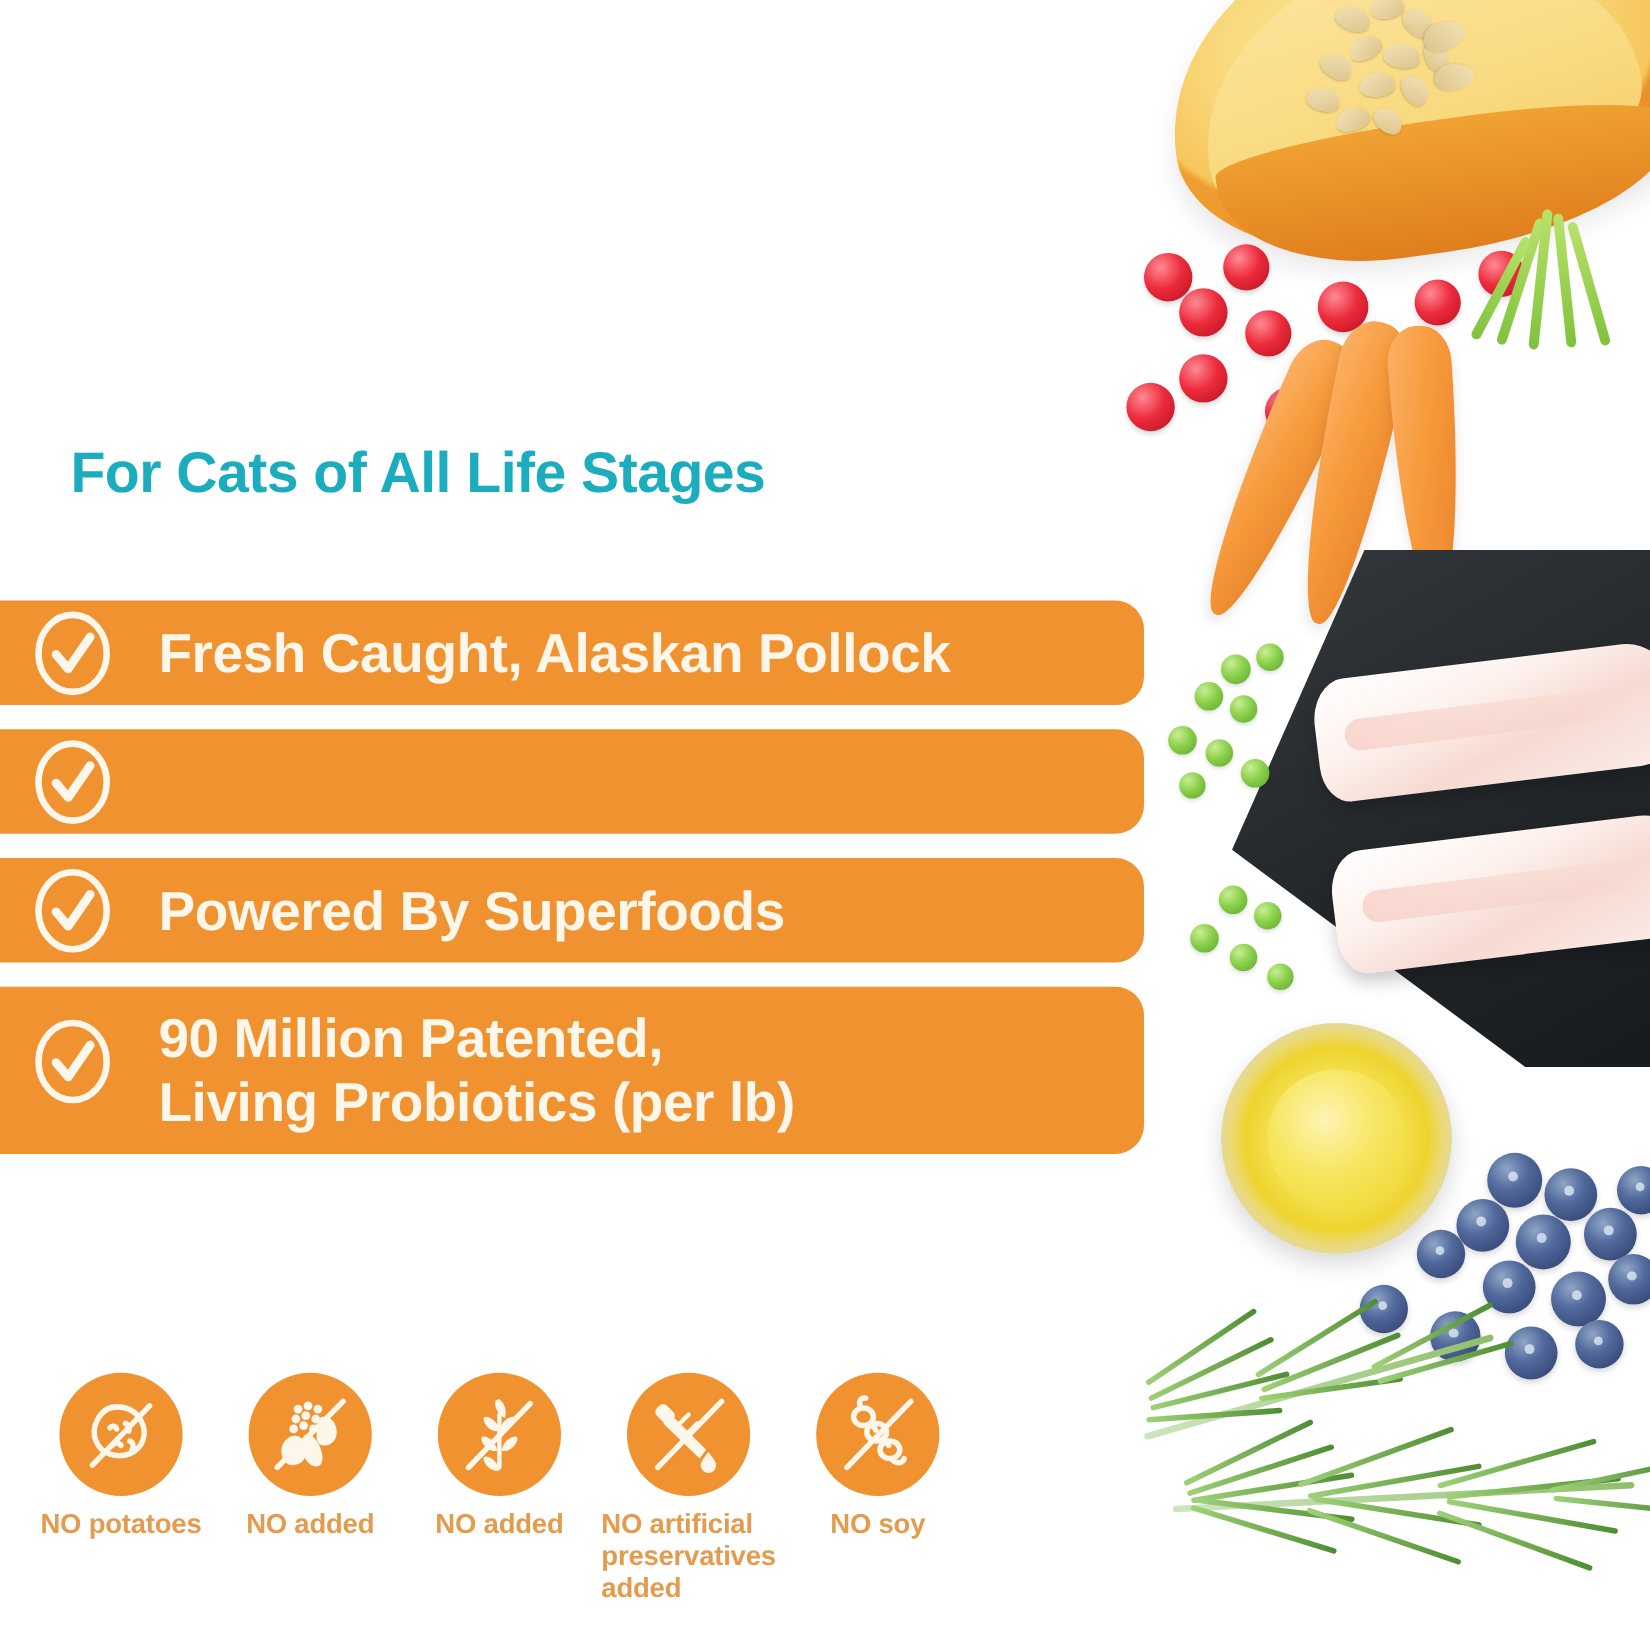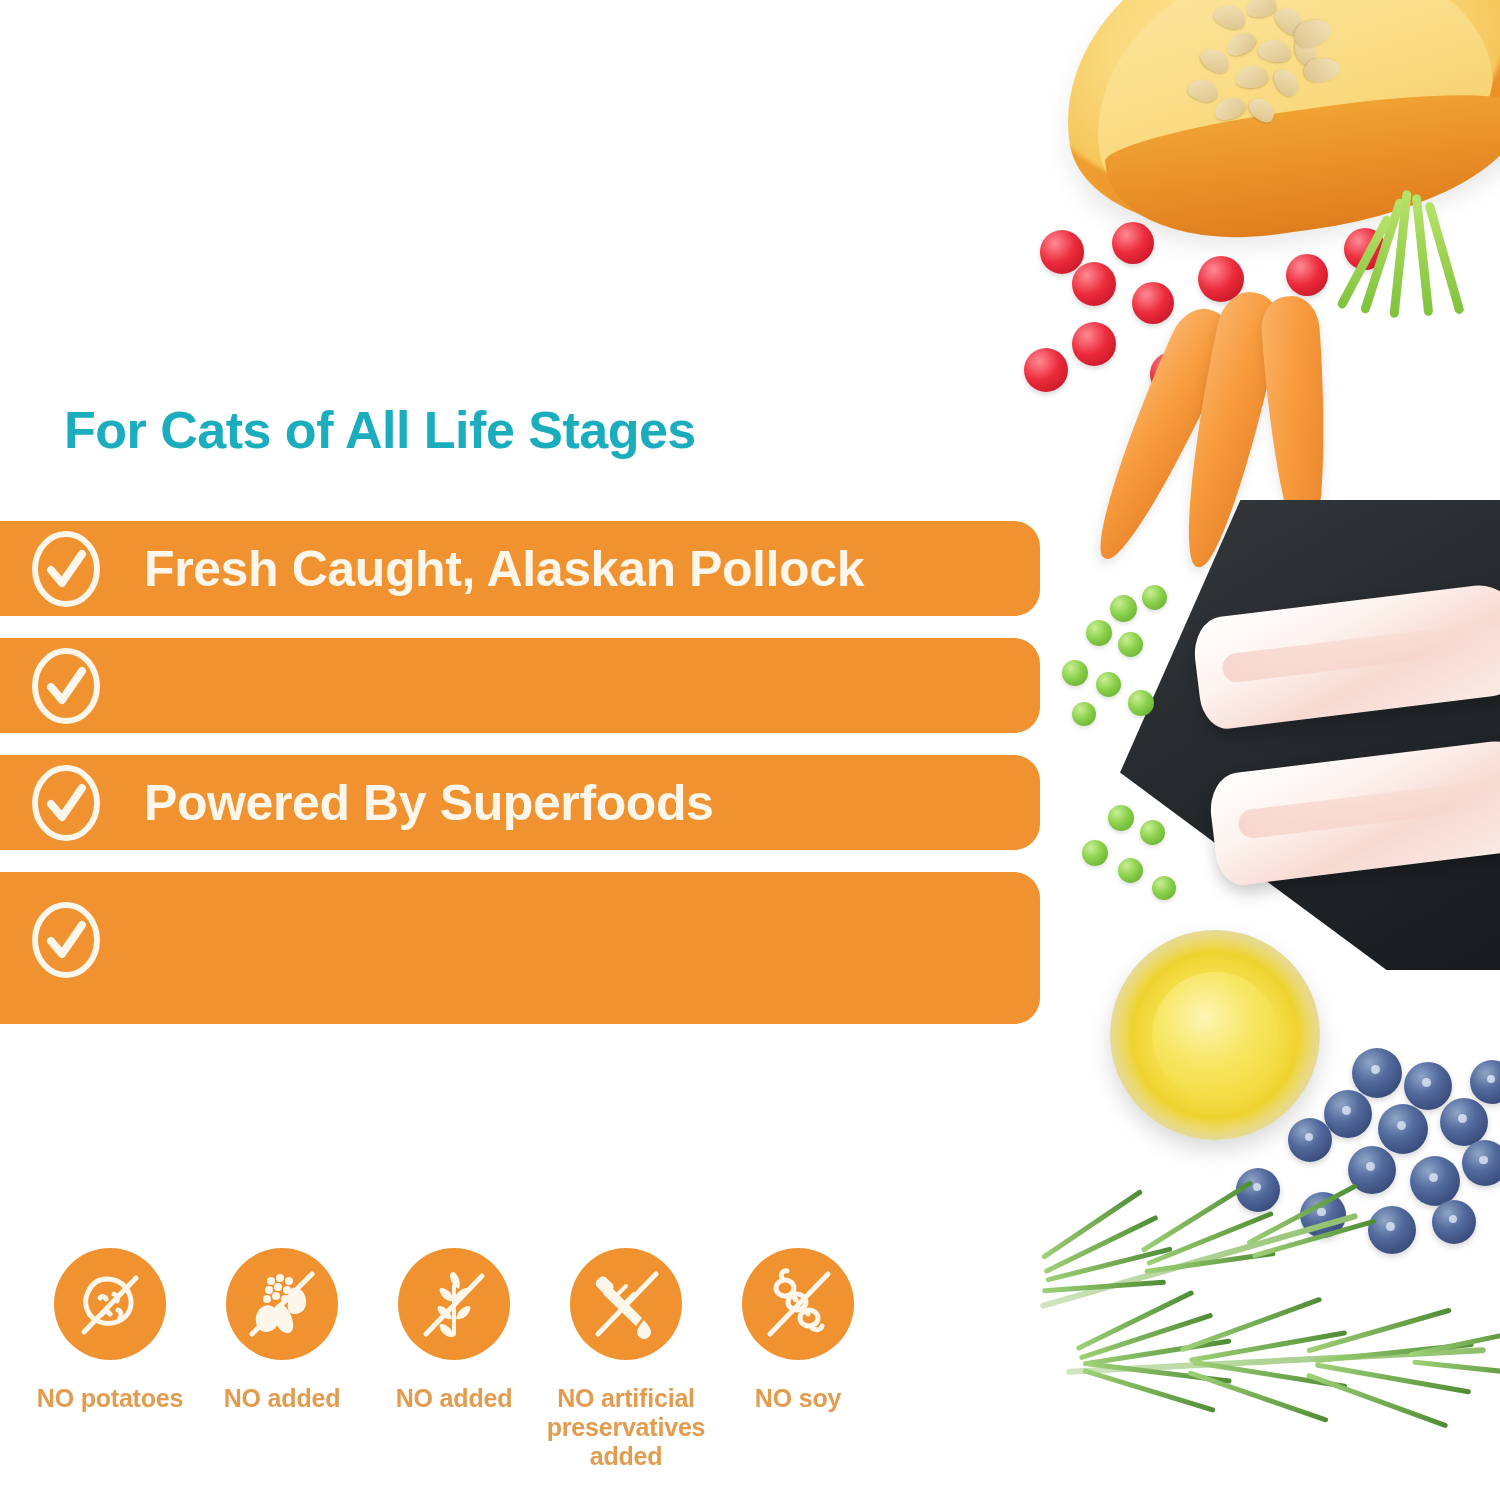--- a/index.html
+++ b/index.html
@@ -28,21 +28,21 @@
   .subtitle{
     position:absolute;left:64px;top:400px;width:900px;
     font-family:"Liberation Sans", sans-serif;
     font-weight:700;
     font-size:52px;
     letter-spacing:-0.5px;
     color:#1BACBE;
   }
 
   
-  .bars{position:absolute;left:0;top:521px;width:1060px;}
+  .bars{position:absolute;left:0;top:546px;width:1060px;}
   .bar{
     position:relative;
     margin-left:-26px;
     width:1066px;
     background:#F0922F;
     border-radius:26px;
     box-sizing:border-box;
     display:flex;
     align-items:center;
     padding-left:82px;
@@ -76,22 +76,21 @@
     align-items:flex-start;
   }
   .badge{width:172px;display:flex;flex-direction:column;align-items:center;}
   .badge .disc{
     width:112px;height:112px;border-radius:50%;
     background:#F0922F;
     display:flex;align-items:center;justify-content:center;
   }
   .badge .disc svg{display:block;width:112px;height:112px;}
   .badge .cap{
-    margin-top:24px;
-    text-align:center;
+    margin-top:12px;
     font-family:"Liberation Sans", sans-serif;
     font-weight:700;
     font-size:25px;
     line-height:1.15;
     color:#E39B4E;
     white-space:pre-line;
     letter-spacing:-0.2px;
   }
 
   
@@ -234,20 +233,22 @@
         <span class="bar-text">Powered By Superfoods</span>
       </div>
 
       <div class="bar h2">
         <span class="chk">
           <svg viewBox="0 0 72 80">
             <ellipse cx="36" cy="40" rx="31" ry="35" fill="none" stroke="#FDF6EB" stroke-width="6"></ellipse>
             <path d="M21 41 L32 54 L52 25" fill="none" stroke="#FDF6EB" stroke-width="8" stroke-linecap="round" stroke-linejoin="round"></path>
           </svg>
         </span>
+        <span class="bar-text">90 Million Patented,
+Living Probiotics (per lb)</span>
       </div>
 
     </div>
 
     <div class="badges">
 
       <div class="badge">
         <span class="disc">
           <svg viewBox="0 0 112 112">
             <g fill="none" stroke="#FDF6EB" stroke-width="5" stroke-linecap="round">

